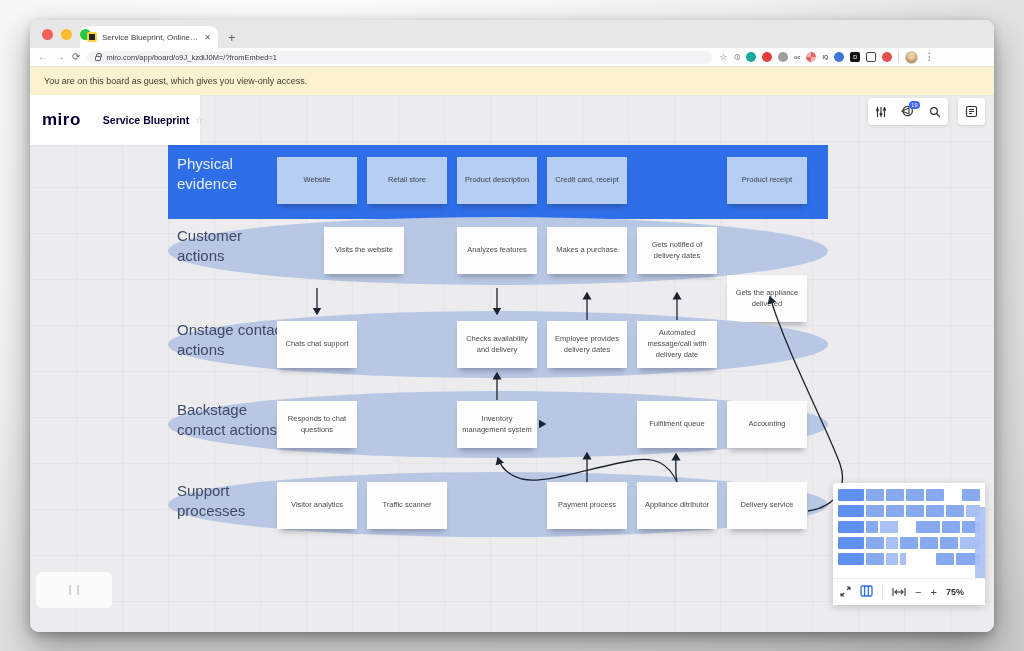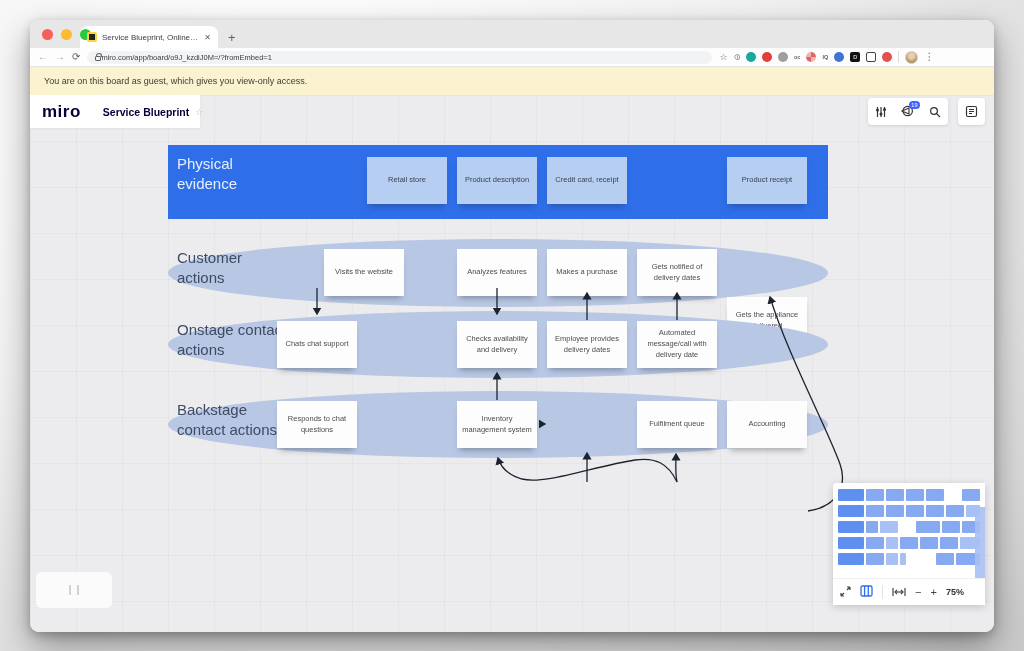--- a/index.html
+++ b/index.html
@@ -27,40 +27,40 @@
   .favicon { width:10px; height:10px; border-radius:2px; background:#ffd43b; position:relative; flex:none; }
   .favicon::after { content:""; position:absolute; left:2px; top:2px; right:2px; bottom:2px;
     background:linear-gradient(90deg,#222 30%,#ffd43b 30%,#ffd43b 40%,#222 40%,#222 65%,#ffd43b 65%,#ffd43b 72%,#222 72%); }
   .tab-title { font-size:8px; color:#3c4043; white-space:nowrap; overflow:hidden; text-overflow:ellipsis; flex:1; }
   .tab-close { font-size:8px; color:#5f6368; flex:none; }
   .newtab { font-size:13px; color:#5f6368; margin-left:10px; margin-bottom:3px; }
   
   .navbar { height:19px; background:#fdfdfd; display:flex; align-items:center; padding:0 8px; gap:7px; border-bottom:1px solid #e4e4e4; }
   .nav-ic { font-size:10px; color:#9aa0a6; line-height:1; }
   .nav-ic.dark { color:#5f6368; }
-  .urlpill { flex:1; max-width:625px; height:13px; background:#f1f3f4; border-radius:7px; display:flex; align-items:center; padding:0 8px; }
+  .urlpill { flex:1; max-width:625px; height:13px; background:#f1f3f4; border-radius:7px; display:flex; align-items:center; gap:5px; padding:0 8px; }
   .lock { width:6px; height:5px; border:1px solid #5f6368; border-radius:1px; position:relative; margin-top:2px; flex:none;}
   .lock::before { content:""; position:absolute; left:0px; top:-4px; width:4px; height:3px; border:1px solid #5f6368; border-bottom:none; border-radius:3px 3px 0 0; }
   .url { font-size:7.5px; color:#3c4043; white-space:nowrap; }
   .extrow { display:flex; align-items:center; gap:6px; }
   .ext { width:10px; height:10px; border-radius:50%; flex:none; font-size:5.5px; display:flex; align-items:center; justify-content:center; color:#fff; }
   .ext.txt { background:none; color:#5f6368; font-weight:bold; width:auto; border-radius:0; }
   .ext.sq { border-radius:2px; }
   .avatar { width:13px; height:13px; border-radius:50%; background:radial-gradient(circle at 50% 35%, #e9cfa4 30%, #b98a5a 70%); border:1px solid #ccc; }
   .divider-v { width:1px; height:12px; background:#dcdcdc; }
   
   .notice { height:28px; background:#fbf3d0; display:flex; align-items:center; padding:0 14px; font-size:9px; color:#3f3b30; }
   
   .canvas {
     position:relative; height:537px; background-color:#ececee;
     background-image:linear-gradient(rgba(60,60,80,.04) 1px, transparent 1px),
                      linear-gradient(90deg, rgba(60,60,80,.04) 1px, transparent 1px);
     background-size:46px 46px;
   }
-  .float-left-box { position:absolute; left:0; top:0; width:170px; height:33px; background:#fff; display:flex; align-items:center; box-shadow:0 1px 2px rgba(0,0,0,.05); }
+  .float-left-box { position:absolute; left:0; top:0; width:170px; height:50px; background:#fff; display:flex; align-items:center; box-shadow:0 1px 2px rgba(0,0,0,.05); }
   .logo { font-size:17px; font-weight:bold; color:#050038; letter-spacing:.5px; padding:0 12px; }
   .tbox-div { width:1px; height:20px; background:#e4e4e4; }
   .board-title { font-size:10.5px; font-weight:bold; color:#050038; padding:0 6px 0 10px; white-space:nowrap; }
   .board-star { font-size:9px; color:#b9b9c0; }
   .float-icons { position:absolute; left:838px; top:3px; width:80px; height:27px; background:#fff; border-radius:4px; display:flex; align-items:center; justify-content:space-around; box-shadow:0 1px 3px rgba(0,0,0,.12); }
   .mi { position:relative; width:14px; height:14px; display:flex; align-items:center; justify-content:center; }
   .badge { position:absolute; top:-4px; right:-5px; background:#4262ff; color:#fff; font-size:5.5px; border-radius:5px; padding:1px 2.5px; }
   .frames-btn { position:absolute; left:928px; top:3px; width:27px; height:27px; background:#fff; border-radius:4px; display:flex; align-items:center; justify-content:center; box-shadow:0 1px 3px rgba(0,0,0,.12); }
   
   .bp-row { position:absolute; left:138px; width:660px; }
@@ -139,27 +139,28 @@
   </div>
 
   <div class="notice">
     <span>You are on this board as guest, which gives you view-only access.</span>
   </div>
 
   <div class="canvas">
 
     <div class="bp-row blue" style="top:50px; height:74px;">
       <div class="row-label">Physical evidence</div>
+      <div class="sticky" style="left:109px; top:12px;">Website</div>
       <div class="sticky" style="left:199px; top:12px;">Retail store</div>
       <div class="sticky" style="left:289px; top:12px;">Product description</div>
       <div class="sticky" style="left:379px; top:12px;">Credit card, receipt</div>
       <div class="sticky" style="left:559px; top:12px;">Product receipt</div>
     </div>
 
-    <div class="bp-row light" style="top:144px; height:68px;">
+    <div class="bp-row light" style="top:122px; height:68px;">
       <div class="row-label">Customer actions</div>
       <div class="sticky" style="left:109px;margin-left:47px;">Visits the website</div>
       <div class="sticky" style="left:289px;">Analyzes features</div>
       <div class="sticky" style="left:379px;">Makes a purchase</div>
       <div class="sticky" style="left:469px;">Gets notified of delivery dates</div>
       <div class="sticky" style="left:559px;margin-top:48px;">Gets the appliance delivered</div>
     </div>
 
     <div class="bp-row light" style="top:216px; height:67px;">
       <div class="row-label">Onstage contact actions</div>
@@ -170,20 +171,28 @@
     </div>
 
     <div class="bp-row light" style="top:296px; height:67px;">
       <div class="row-label">Backstage contact actions</div>
       <div class="sticky" style="left:109px;">Responds to chat questions</div>
       <div class="sticky" style="left:289px;">Inventory management system</div>
       <div class="sticky" style="left:469px;">Fulfilment queue</div>
       <div class="sticky" style="left:559px;">Accounting</div>
     </div>
 
+    <div class="bp-row light" style="top:377px; height:65px;">
+      <div class="row-label">Support processes</div>
+      <div class="sticky" style="left:109px;">Visitor analytics</div>
+      <div class="sticky" style="left:199px;">Traffic scanner</div>
+      <div class="sticky" style="left:379px;">Payment process</div>
+      <div class="sticky" style="left:469px;">Appliance ditributor</div>
+      <div class="sticky" style="left:559px;">Delivery service</div>
+    </div>
 
     <svg class="arrows" width="964" height="537" viewBox="0 0 964 537">
       <defs>
         <marker id="ah" markerWidth="7" markerHeight="7" refX="5" refY="3.5" orient="auto">
           <path d="M0,0 L6,3.5 L0,7 Z" fill="#1c2330"></path>
         </marker>
       </defs>
       <g stroke="#1c2330" stroke-width="1.3" fill="none">
         <path d="M287,193 L287,219" marker-end="url(#ah)"></path>
         <path d="M467,193 L467,219" marker-end="url(#ah)"></path>

